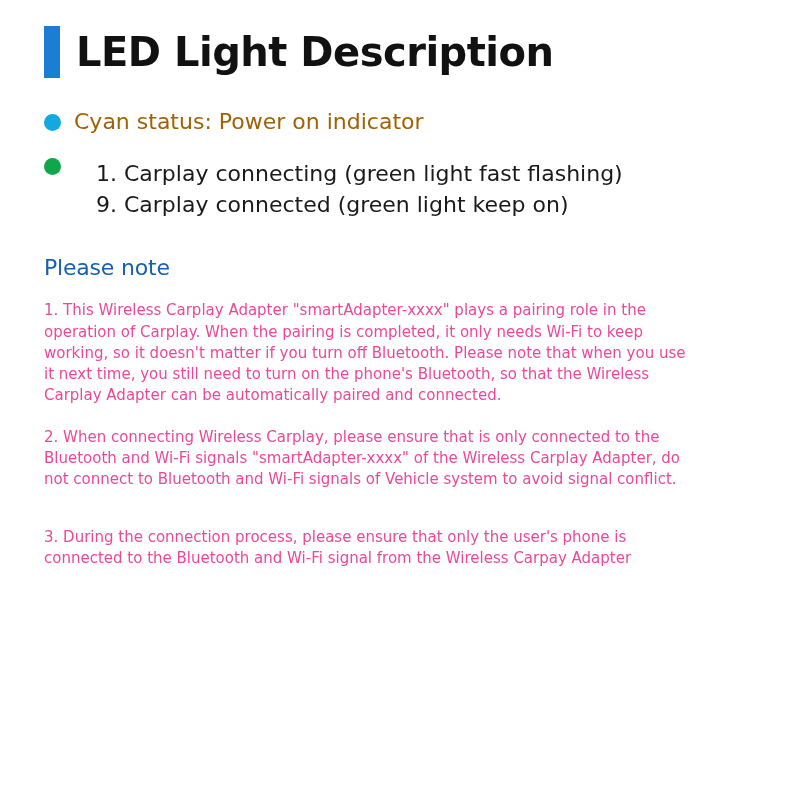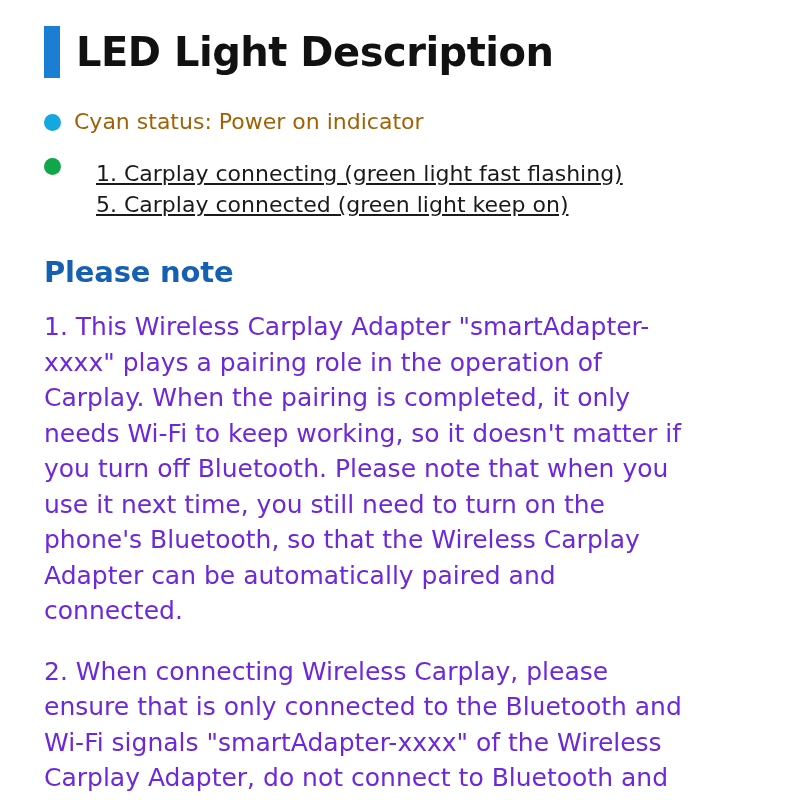--- a/index.html
+++ b/index.html
@@ -68,41 +68,40 @@
   .dot-green { background: #10a64a; }
   .status-label {
     font-size: 22px;
     line-height: 1.25;
     color: #a16207;
   }
   .sub-items {
     margin: 6px 0 0 0;
     padding: 0;
     list-style: none;
-    text-decoration: underline;
   }
   .sub-items li {
     font-size: 22px;
     line-height: 1.45;
     color: #1a1a1a;
     padding-left: 22px;
   }
 
   
   .note-heading {
     margin-top: 34px;
-    font-size: 29px;
-    font-weight: bold;
+    font-size: 22px;
+    font-weight: normal;
     color: #1560b0;
     letter-spacing: -0.2px;
   }
   .note-block {
-    font-size: 25px;
+    font-size: 15px;
     line-height: 1.42;
-    color: #6d28d9;
+    color: #ec4899;
     margin-top: 20px;
     max-width: 718px;
   }
   .note-block + .note-block {
   }
   .note-block.last {
     margin-top: 36px;
   }
 </style>
 </head>
@@ -122,25 +121,26 @@
       <div>
         <div class="status-label">Cyan status: Power on indicator</div>
       </div>
     </div>
 
     <div class="status-row">
       <span class="dot dot-green"></span>
       <div>
         <ul class="sub-items">
           <li>1. Carplay connecting (green light fast flashing)</li>
-          <li>5. Carplay connected (green light keep on)</li>
+          <li>9. Carplay connected (green light keep on)</li>
         </ul>
       </div>
     </div>
 
   </div>
 
   <div class="note-heading">Please note</div>
 
   <p class="note-block">1. This Wireless Carplay Adapter "smartAdapter-xxxx" plays a pairing role in the operation of Carplay. When the pairing is completed, it only needs Wi-Fi to keep working, so it doesn't matter if you turn off Bluetooth. Please note that when you use it next time, you still need to turn on the phone's Bluetooth, so that the Wireless Carplay Adapter can be automatically paired and connected.</p>
   <p class="note-block">2. When connecting Wireless Carplay, please ensure that is only connected to the Bluetooth and Wi-Fi signals "smartAdapter-xxxx"  of the Wireless Carplay Adapter, do not connect to Bluetooth and Wi-Fi signals of Vehicle system to avoid signal conflict.</p>
+  <p class="note-block last">3. During the connection process, please ensure that only the user's phone is connected to the Bluetooth and Wi-Fi signal from the Wireless Carpay Adapter</p>
 
 </div>
 
 </body></html>

